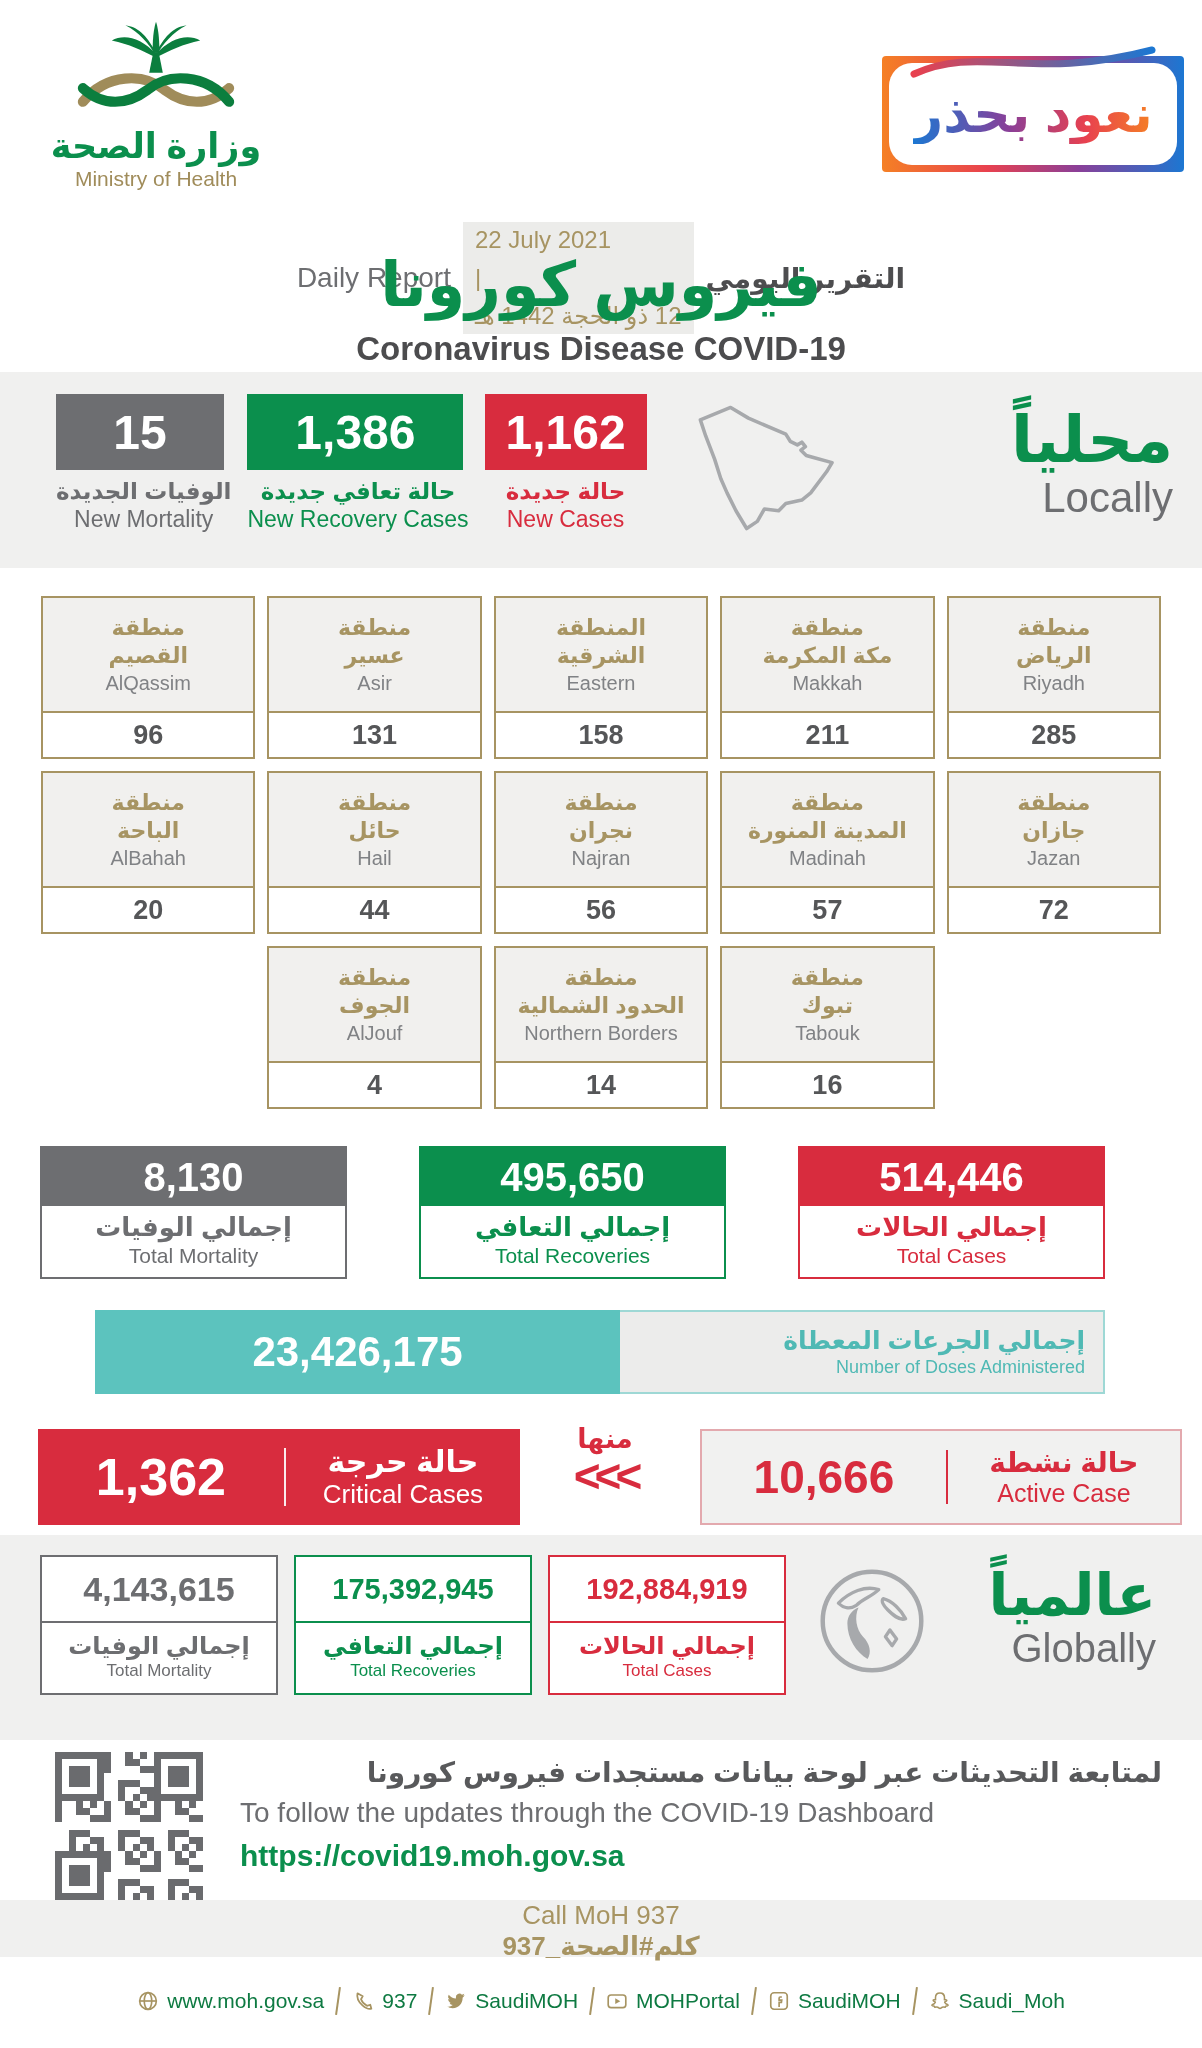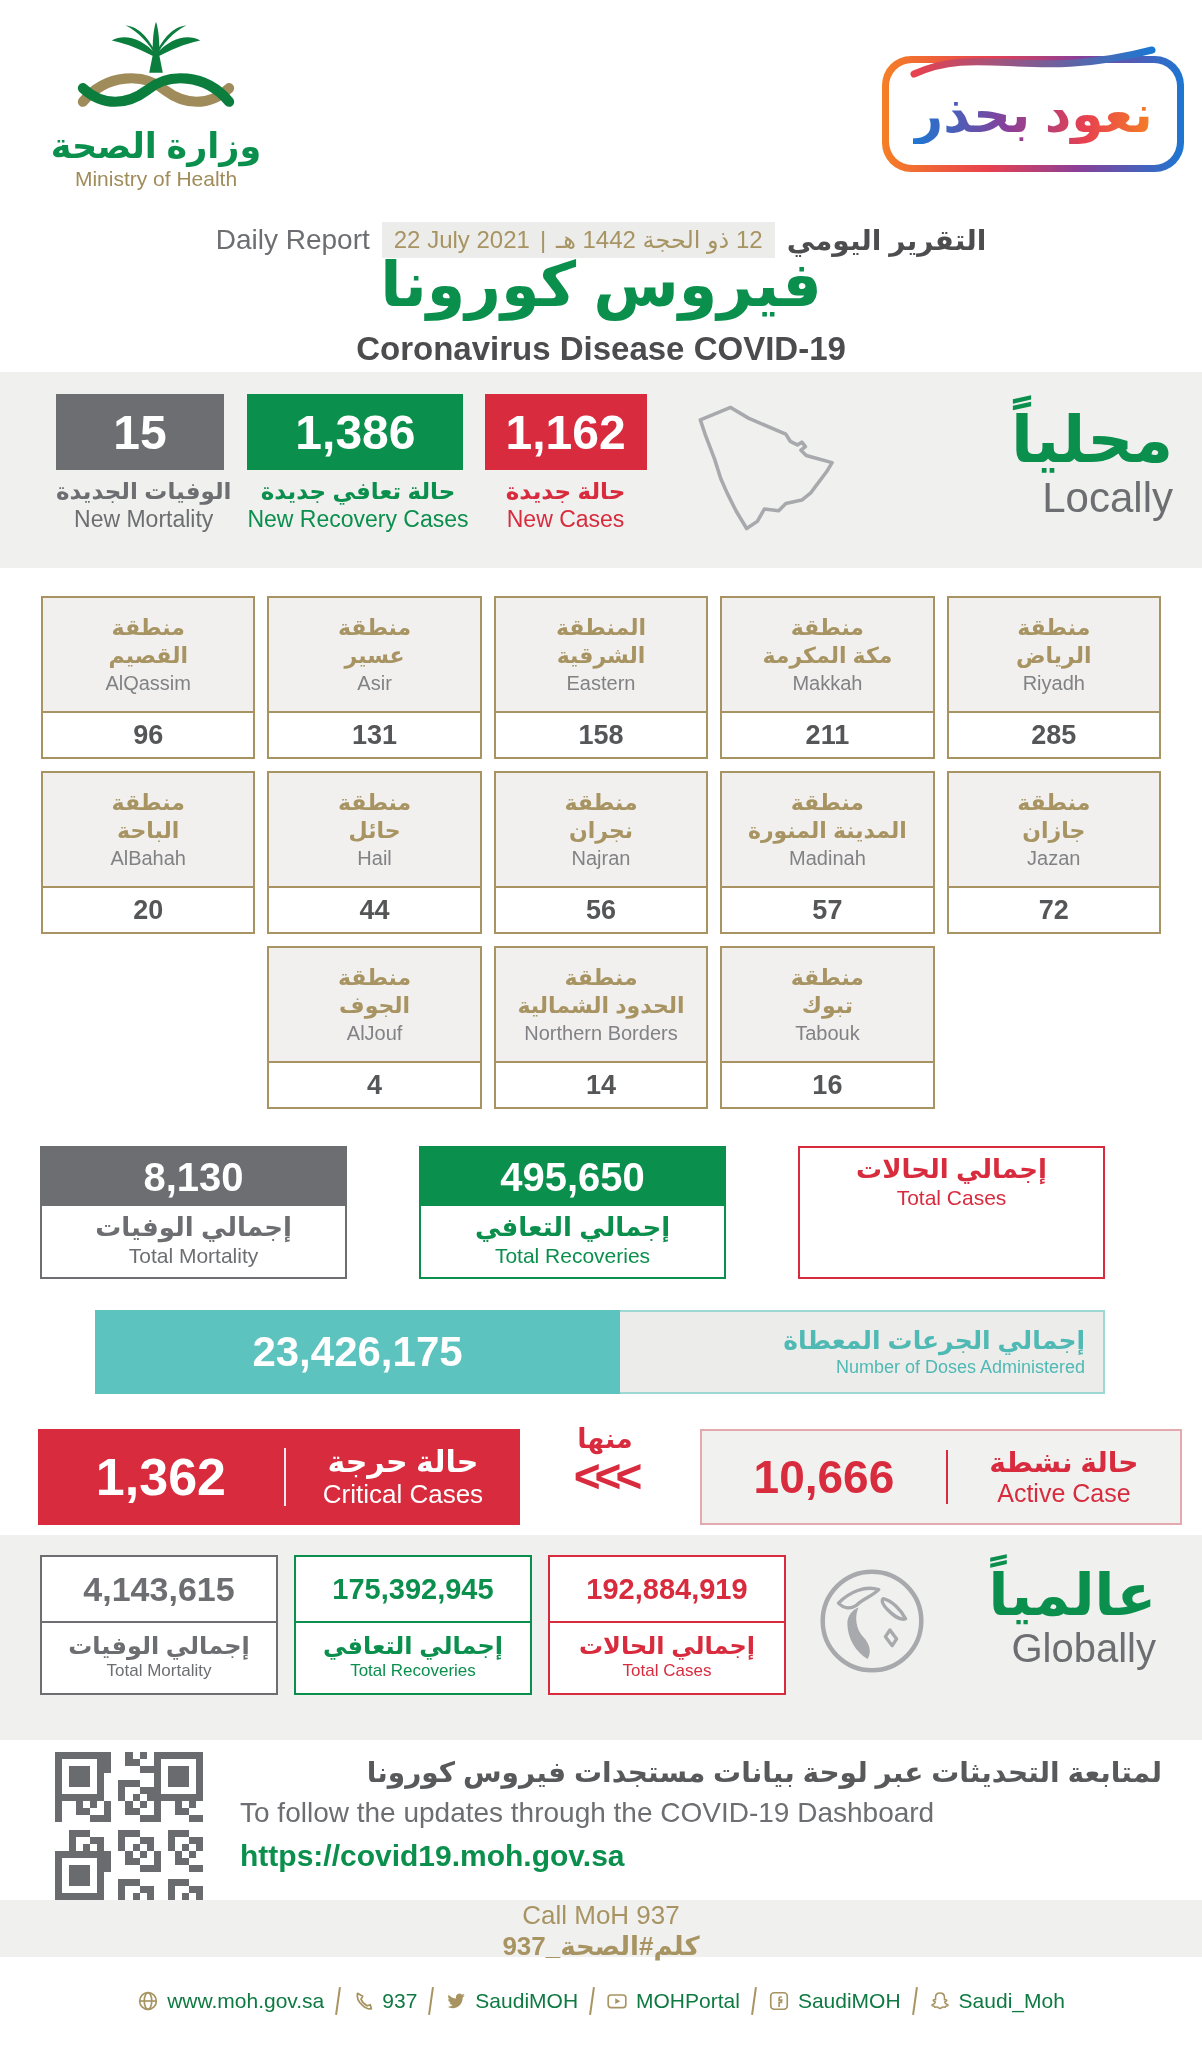--- a/index.html
+++ b/index.html
@@ -6,29 +6,29 @@
   .page{position:relative;width:1202px;height:2048px;background:#fff;overflow:hidden;
         font-family:"Liberation Sans","DejaVu Sans",sans-serif;color:#58595b;}
   .ar{direction:rtl;}
   
   .top{position:relative;height:372px;}
   .logo{position:absolute;left:46px;top:20px;width:220px;text-align:center;}
   .logo-ar{font-size:35px;font-weight:bold;color:#0b8f4d;line-height:1.05;}
   .logo-en{font-size:21px;color:#a08c5a;margin-top:2px;}
   .badge-wrap{position:absolute;right:18px;top:56px;width:302px;height:116px;}
   .badge-swoosh{position:absolute;top:-16px;left:28px;}
-  .badge-outer{width:100%;height:100%;border-radius:29px;box-sizing:border-box;padding:7px;
+  .badge-outer{width:100%;height:100%;border-radius:4px;box-sizing:border-box;padding:7px;
                background:linear-gradient(90deg,#f58025,#e8414f 35%,#8a3f98 65%,#1c77d2);}
   .badge-inner{width:100%;height:100%;background:#fff;border-radius:23px;display:flex;align-items:center;justify-content:center;}
   .badge-text{font-size:52px;font-weight:bold;direction:rtl;
               background:linear-gradient(90deg,#1c77d2,#8a3f98 40%,#e8414f 72%,#f58025);
               -webkit-background-clip:text;background-clip:text;color:transparent;}
   .report-line{position:absolute;top:222px;left:0;width:100%;display:flex;justify-content:center;align-items:center;gap:12px;}
   .rep-en{font-size:28px;color:#6d6e71;}
-  .date-chip{background:#ececea;padding:4px 12px;display:flex;align-items:flex-start;gap:10px;color:#a79462;font-size:24px;}
+  .date-chip{background:#ececea;padding:4px 12px;display:flex;align-items:flex-start;gap:10px;color:#a79462;font-size:24px;flex-direction:column;}
   .rep-ar{font-size:28px;font-weight:bold;color:#4d4d4f;}
   .title-ar{position:absolute;top:248px;width:100%;text-align:center;font-size:62px;font-weight:bold;color:#0b8f4d;direction:rtl;margin:0;}
   .title-en{position:absolute;top:330px;width:100%;text-align:center;font-size:33px;color:#4c4c4e;margin:0;}
   
   .locally{height:196px;background:#f0f0ef;display:flex;align-items:flex-start;padding:22px 23px 0 56px;box-sizing:border-box;}
   .stat{text-align:center;margin-right:16px;}
   .stat .box{height:76px;display:flex;align-items:center;justify-content:center;color:#fff;font-size:48px;font-weight:bold;}
   .w1{width:168px}.w2{width:216px}.w3{width:162px}
   .bg-gray{background:#6d6e71}.bg-green{background:#0b8f4d}.bg-red{background:#d82c3e}
   .stat .lar{font-size:23px;font-weight:bold;margin-top:8px;}
@@ -314,20 +314,21 @@
           </div>
       </div>
       <div class="tbox b-green">
         <div class="num bg-green">495,650</div>
         <div class="lbl">
             <div class="lar c-green">إجمالي التعافي</div>
           <div class="len c-green">Total Recoveries</div>
           </div>
       </div>
       <div class="tbox b-red">
+        <div class="num bg-red">514,446</div>
         <div class="lbl">
             <div class="lar c-red">إجمالي الحالات</div>
           <div class="len c-red">Total Cases</div>
           </div>
       </div>
     </div>
   </div>
 
   <div class="doses">
     <div class="doses-bar">

